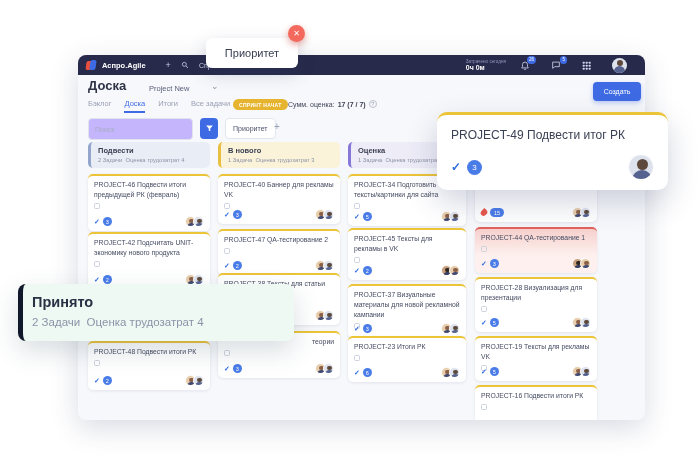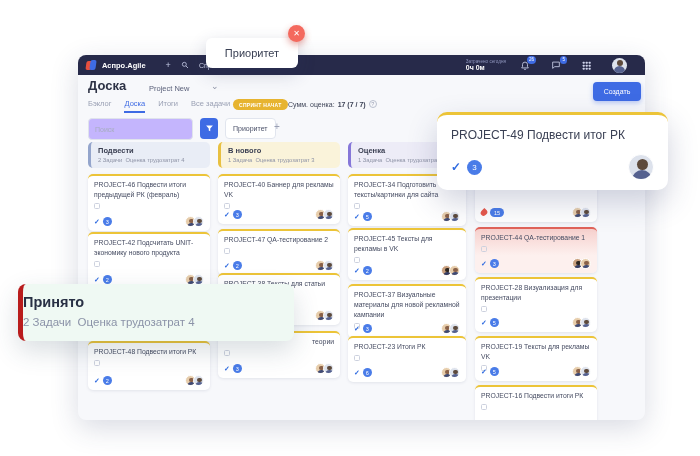--- a/index.html
+++ b/index.html
@@ -90,22 +90,22 @@
   .av.hd-av { font-size:15px; }
 
   
   .tooltip { position:absolute; left:206px; top:38px; width:92px; height:30px; background:#fff;
              border-radius:6px; box-shadow:0 6px 18px rgba(45,55,100,.20); z-index:6;
              display:flex; align-items:center; justify-content:center; font-size:11px; color:#3a4054; }
   .tt-close { position:absolute; right:-7px; top:-13px; width:17px; height:17px; border-radius:50%;
               background:#f4695e; color:#fff; border:none; font-size:8px; line-height:1;
               box-shadow:0 3px 7px rgba(200,60,50,.45); }
   .ov-accepted { position:absolute; left:18px; top:284px; width:276px; height:57px; background:#eff9f3;
-                 border-left:5px solid #b91c1c; border-radius:8px; box-shadow:0 10px 26px rgba(45,70,90,.18);
-                 z-index:5; padding:10px 0 0 0; }
+                 border-left:5px solid #0f172a; border-radius:8px; box-shadow:0 10px 26px rgba(45,70,90,.18);
+                 z-index:5; padding:10px 0 0 9px; }
   .ov-accepted .t { font-size:14.5px; font-weight:bold; color:#283044; }
   .ov-accepted .m { font-size:11.5px; color:#8b93a8; margin-top:6px; white-space:pre; }
   .ov-task { position:absolute; left:437px; top:112px; width:231px; height:78px; background:#fff;
              border-radius:10px; border-top:3px solid #ecc438; box-shadow:0 12px 30px rgba(50,60,110,.22);
              z-index:5; padding:13px 14px; }
   .ov-task .t { font-size:12px; color:#3a4054; }
   .ov-task .foot2 { position:absolute; left:14px; right:14px; bottom:10px; display:flex; align-items:center; }
   .ov-task .chk2 { color:#2f6be0; font-size:12px; font-weight:bold; }
   .ov-task .est2 { width:15px; height:15px; border-radius:50%; background:#4a7ce8; color:#fff; font-size:8px;
                    display:inline-flex; align-items:center; justify-content:center; margin-left:6px; }

